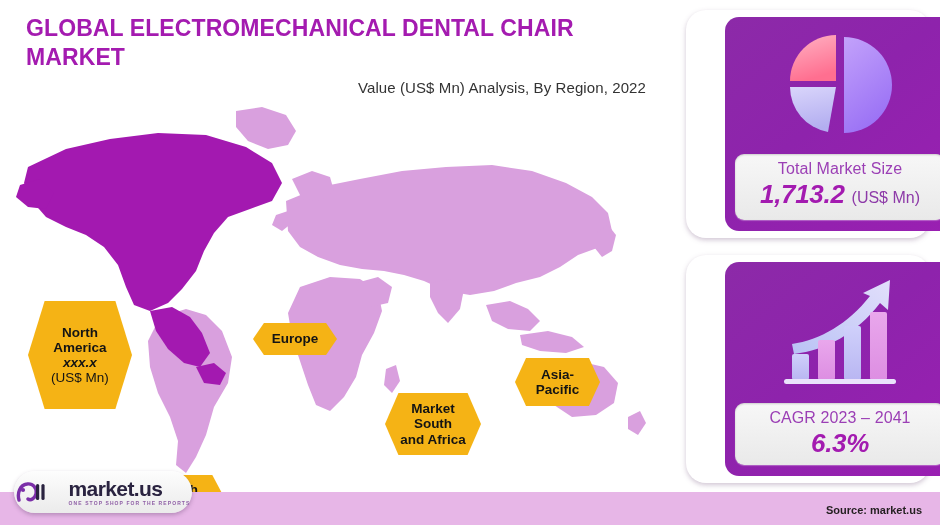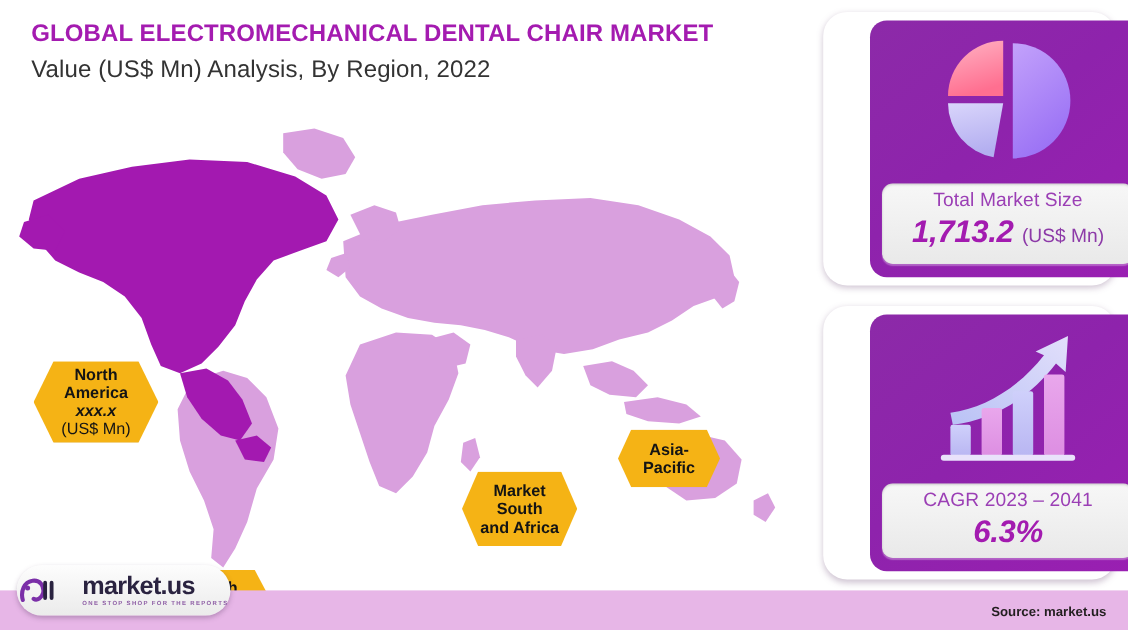--- a/index.html
+++ b/index.html
@@ -9,26 +9,26 @@
   body {
     width: 940px; height: 525px;
     position: relative; overflow: hidden;
     font-family: "Liberation Sans", sans-serif;
     -webkit-font-smoothing: antialiased;
   }
 
   
   #header { position: absolute; left: 26px; top: 14px; width: 620px; }
   #title {
-    font-size: 20px; font-weight: bold; line-height: 29px;
+    font-size: 23px; font-weight: bold; line-height: 29px;
     color: #a41bb0; letter-spacing: .1px; margin: 0;
   }
   #subtitle {
-    font-size: 20px; color: #333333; margin: 6px 0 0 0;
-    line-height: 19px; letter-spacing: .1px;
+    font-size: 15px; color: #333333; margin: 6px 0 0 0;
+    line-height: 19px; letter-spacing: .1px; text-align: right;
   }
 
   
   #map-wrap {
     position: absolute; left: 0; top: 105px;
     width: 676px; height: 380px;
   }
   #map-svg { display: block; width: 676px; height: 380px; }
 
   
@@ -42,21 +42,21 @@
     align-items: center; justify-content: center;
     clip-path: polygon(0% 50%, 13% 0%, 87% 0%, 100% 50%, 87% 100%, 13% 100%);
     filter: drop-shadow(2px 3px 2px rgba(80,50,10,.45));
     line-height: 1.12;
     font-size: 13.5px;
     box-sizing: border-box;
   }
   .hex .sub-italic { font-style: italic; font-weight: bold; }
   .hex .sub-plain  { font-weight: normal; font-size: 13.5px; }
 
-  #hex-na { left: 28px;  top: 196px; width: 104px; height: 68px; clip-path: polygon(0% 50%, 16% 0%, 84% 0%, 100% 50%, 84% 100%, 16% 100%); }
+  #hex-na { left: 28px;  top: 196px; width: 104px; height: 108px; clip-path: polygon(0% 50%, 16% 0%, 84% 0%, 100% 50%, 84% 100%, 16% 100%); }
   #hex-eu { left: 253px; top: 218px; width: 84px;  height: 32px; }
   #hex-mea{ left: 385px; top: 288px; width: 96px;  height: 62px; clip-path: polygon(0% 50%, 14% 0%, 86% 0%, 100% 50%, 86% 100%, 14% 100%); }
   #hex-ap { left: 515px; top: 253px; width: 85px;  height: 48px; }
   #hex-sa { left: 134px; top: 370px; width: 90px;  height: 44px; }
 
   
   .card {
     position: absolute;
     background: #ffffff;
     border-radius: 20px;
@@ -180,20 +180,23 @@
     </g>
   </svg>
 
   <div class="hex" id="hex-na">
     <span>North</span>
     <span>America</span>
     <span class="sub-italic">xxx.x</span>
     <span class="sub-plain">(US$ Mn)</span>
   </div>
 
+  <div class="hex" id="hex-eu">
+    <span>Europe</span>
+  </div>
 
   <div class="hex" id="hex-mea">
     <span>Market</span>
     <span>South</span>
     <span>and Africa</span>
   </div>
 
   <div class="hex" id="hex-ap">
     <span>Asia-</span>
     <span>Pacific</span>

